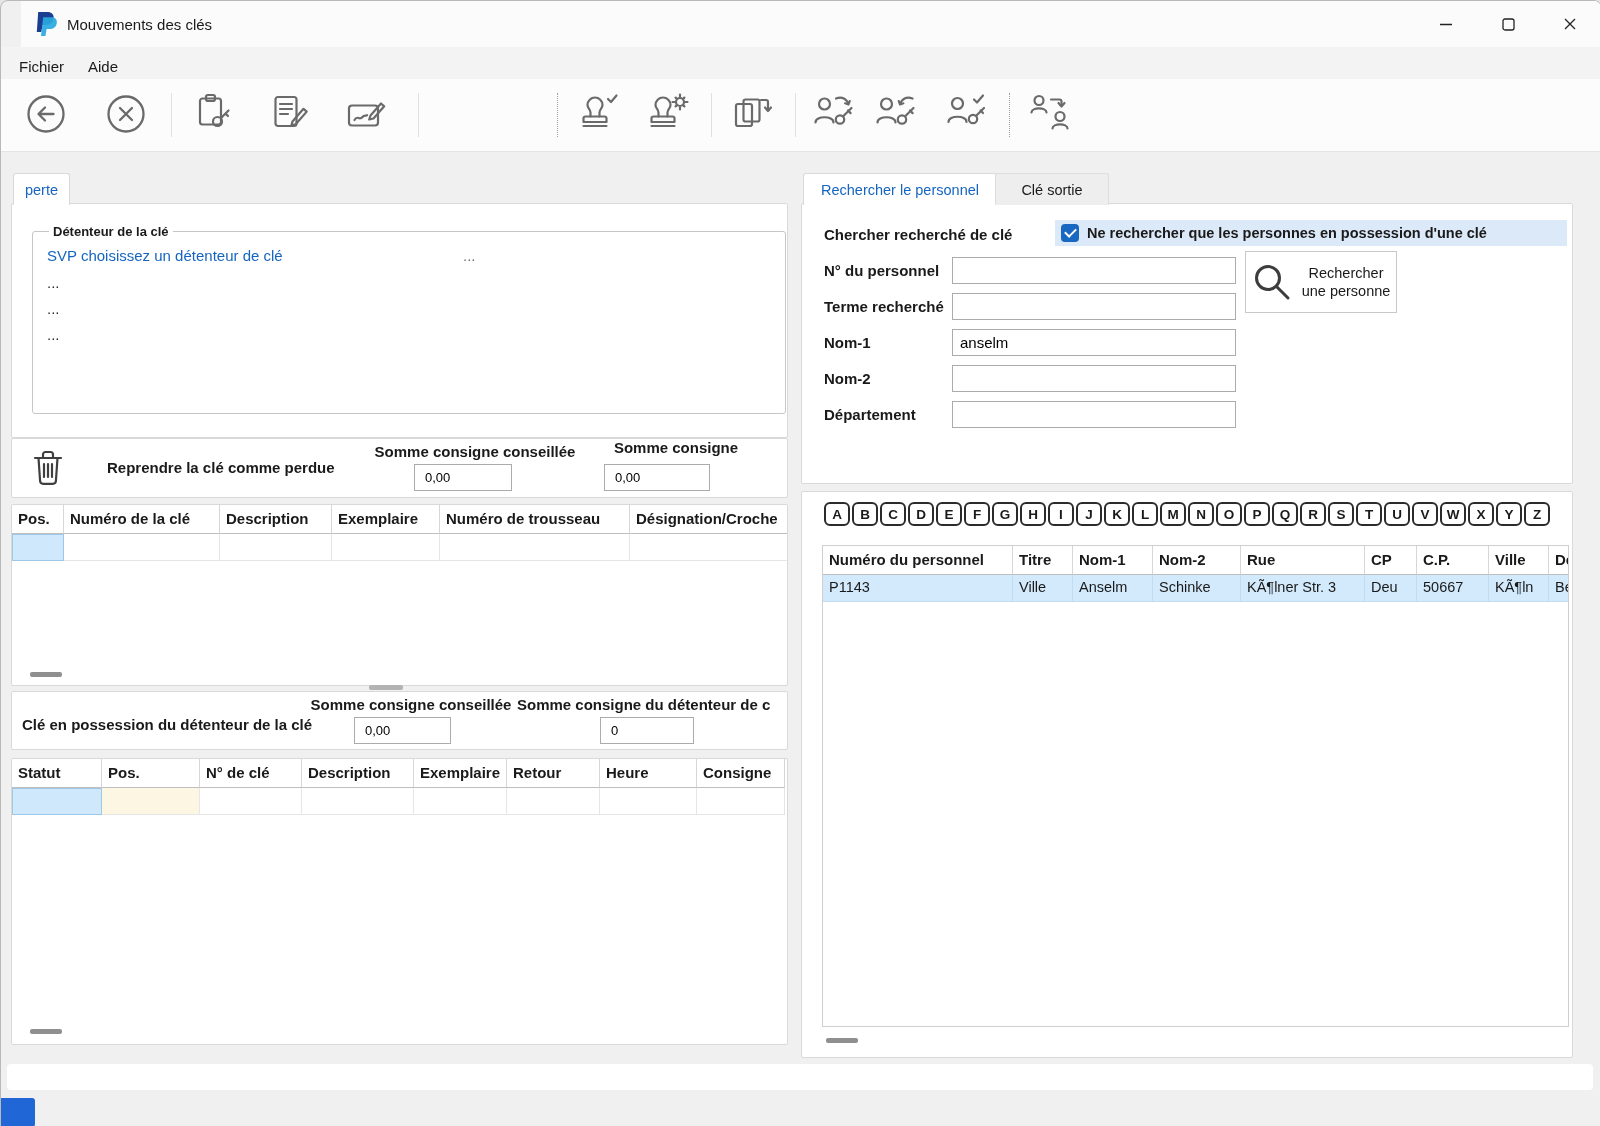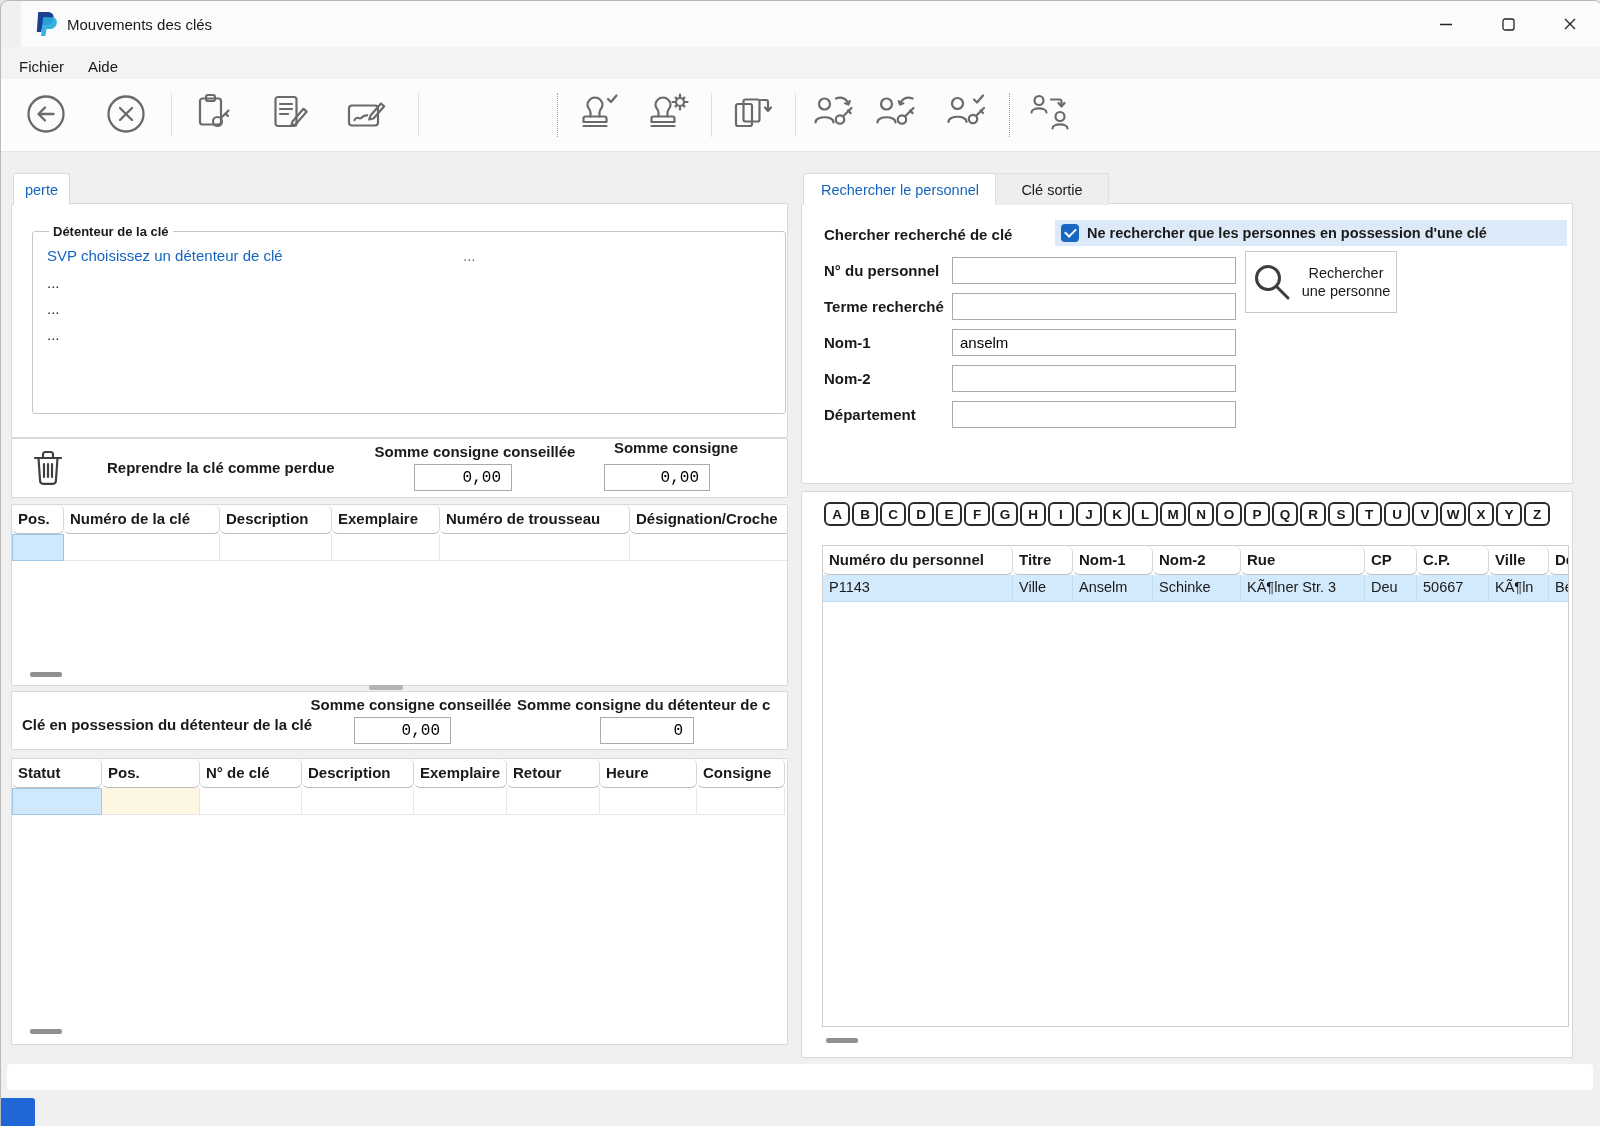--- a/index.html
+++ b/index.html
@@ -27,28 +27,28 @@
   .tab.inactive{background:#eeeeee;border-color:#dedede;}
   
   .holder-fs{position:absolute;left:18px;top:20px;width:724px;height:172px;border:1px solid #c6c6c6;border-radius:3px;padding:8px 14px;}
   .holder-fs legend{font-weight:bold;font-size:13px;padding:0 4px;margin-left:2px;}
   .link{color:#1565c0;font-size:15px;}
   .dots{color:#6d6d6d;font-size:15px;}
   .dotline{font-size:15px;color:#2a2a2a;margin-top:9px;}
   
   .flabel{position:absolute;font-size:15px;font-weight:bold;white-space:nowrap;overflow:hidden;}
   .plain{font-weight:normal;}
-  .sumfield{position:absolute;height:27px;border:1px solid #ababab;background:#fff;font-family:Liberation Mono, monospace;
-    font-size:16px;text-align:right;padding:0 10px;box-sizing:border-box;}
+  .sumfield{position:absolute;height:27px;border:1px solid #ababab;background:#fff;font-family:Liberation Sans, sans-serif;
+    font-size:13px;padding:0 10px;box-sizing:border-box;}
   .txtfield{position:absolute;height:27px;border:1px solid #ababab;background:#fff;font-family:"Liberation Sans",sans-serif;
     font-size:15px;padding:0 7px;box-sizing:border-box;}
   
   .trow{display:flex;}
   .hc{flex:0 0 auto;height:29px;box-sizing:border-box;padding:5px 6px 0 6px;font-size:15px;font-weight:bold;
-    border-right:1px solid #d6d6d6;border-bottom:1px solid #bfbfbf;white-space:nowrap;overflow:hidden;background:#fff;border-radius:6px;}
+    border-right:1px solid #d6d6d6;border-bottom:1px solid #bfbfbf;white-space:nowrap;overflow:hidden;background:#fff;}
   .dc{flex:0 0 auto;height:27px;box-sizing:border-box;padding:4px 6px 0 6px;font-size:14.5px;
     border-right:1px solid #e6e6e6;border-bottom:1px solid #e6e6e6;white-space:nowrap;overflow:hidden;}
   .dc.selblue{background:#cfe8fb;border:1px solid #9ec7e8;}
   .dc.cream{background:#fdf6e2;}
   .selrow .dc{background:#d3eafc;border-right:1px solid #c3ddf0;border-bottom:1px solid #c3ddf0;}
   .hthumb{position:absolute;height:5px;width:32px;background:#8f8f8f;border-radius:2px;}
   .splitdash{position:absolute;width:34px;height:5px;background:#b3b3b3;border-radius:2px;z-index:2;}
   
   .chkstrip{position:absolute;left:253px;top:16px;width:512px;height:26px;background:#dce9f8;display:flex;align-items:center;gap:8px;padding:0 6px;box-sizing:border-box;}
   .checkbox{width:18px;height:18px;background:#1867c0;border-radius:4px;display:flex;align-items:center;justify-content:center;flex:0 0 auto;}

